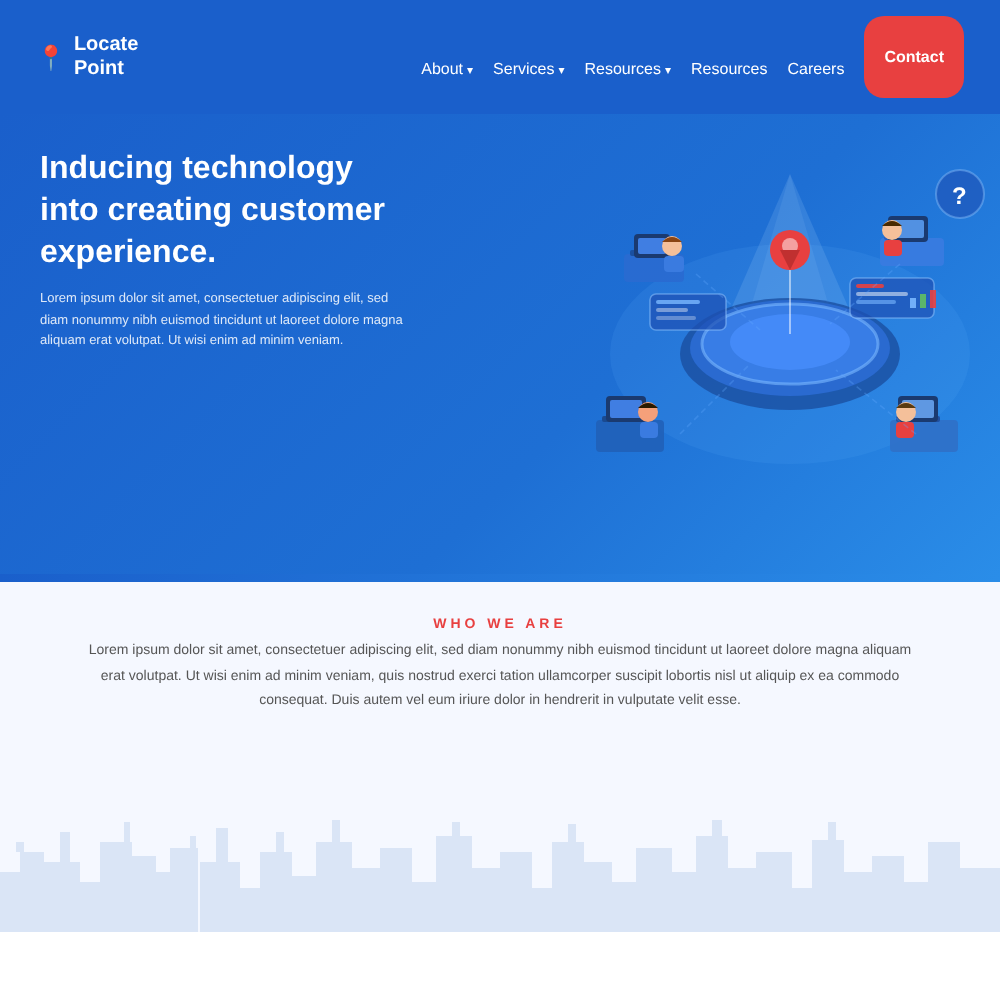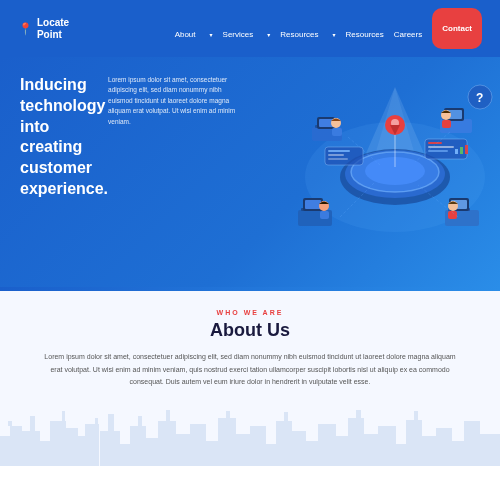--- a/index.html
+++ b/index.html
@@ -35,21 +35,21 @@
       display: flex;
       align-items: center;
       gap: 10px;
     }
     .nav-link {
       color: white;
       font-size: 8px;
       cursor: pointer;
       display: flex;
       align-items: center;
-      gap: 14px;
+      gap: 2px;
       margin-top: 12px;
     }
     .nav-link .arrow { font-size: 6px; }
     .nav-contact-btn {
       background: #e84040;
       color: white;
       border: none;
       border-radius: 10px;
       padding: 16px 10px;
       font-size: 8px;
@@ -62,21 +62,21 @@
       background: linear-gradient(135deg, #1a5fcb 0%, #1e6fd4 60%, #2a8de8 100%);
       height: 230px;
       display: flex;
       position: relative;
       overflow: hidden;
       padding: 18px 20px 10px 20px;
     }
     .hero-left {
       flex: 1;
       display: flex;
-      flex-direction: row;
+      flex-direction: column;
       justify-content: flex-start;
       z-index: 2;
       max-width: 220px;
     }
     .hero-title {
       color: white;
       font-size: 16px;
       font-weight: 800;
       line-height: 1.3;
       margin-bottom: 8px;
@@ -313,21 +313,20 @@
       <circle cx="240" cy="40" r="12" fill="rgba(30,80,180,0.6)" stroke="rgba(150,200,255,0.4)" stroke-width="1"></circle>
       <text x="236" y="45" font-size="12" fill="white" font-weight="bold">?</text>
     </svg>
   </div>
 </section>
 
 <div class="section-divider"></div>
 
 <section class="about-section">
   <div class="who-label">WHO WE ARE</div>
-  <h2 class="about-title">About Us</h2>
   <p class="about-text">Lorem ipsum dolor sit amet, consectetuer adipiscing elit, sed diam nonummy nibh euismod tincidunt ut laoreet dolore magna aliquam erat volutpat. Ut wisi enim ad minim veniam, quis nostrud exerci tation ullamcorper suscipit lobortis nisl ut aliquip ex ea commodo consequat. Duis autem vel eum iriure dolor in hendrerit in vulputate velit esse.</p>
 
   <div class="city-bg">
     <svg class="city-svg" viewBox="0 0 500 60" xmlns="http://www.w3.org/2000/svg" preserveAspectRatio="none">
       <g fill="#4a80c8">
 
         <rect x="0" y="30" width="15" height="30"></rect>
         <rect x="10" y="20" width="12" height="40"></rect>
         <rect x="8" y="15" width="4" height="5"></rect>
         <rect x="22" y="25" width="18" height="35"></rect>

